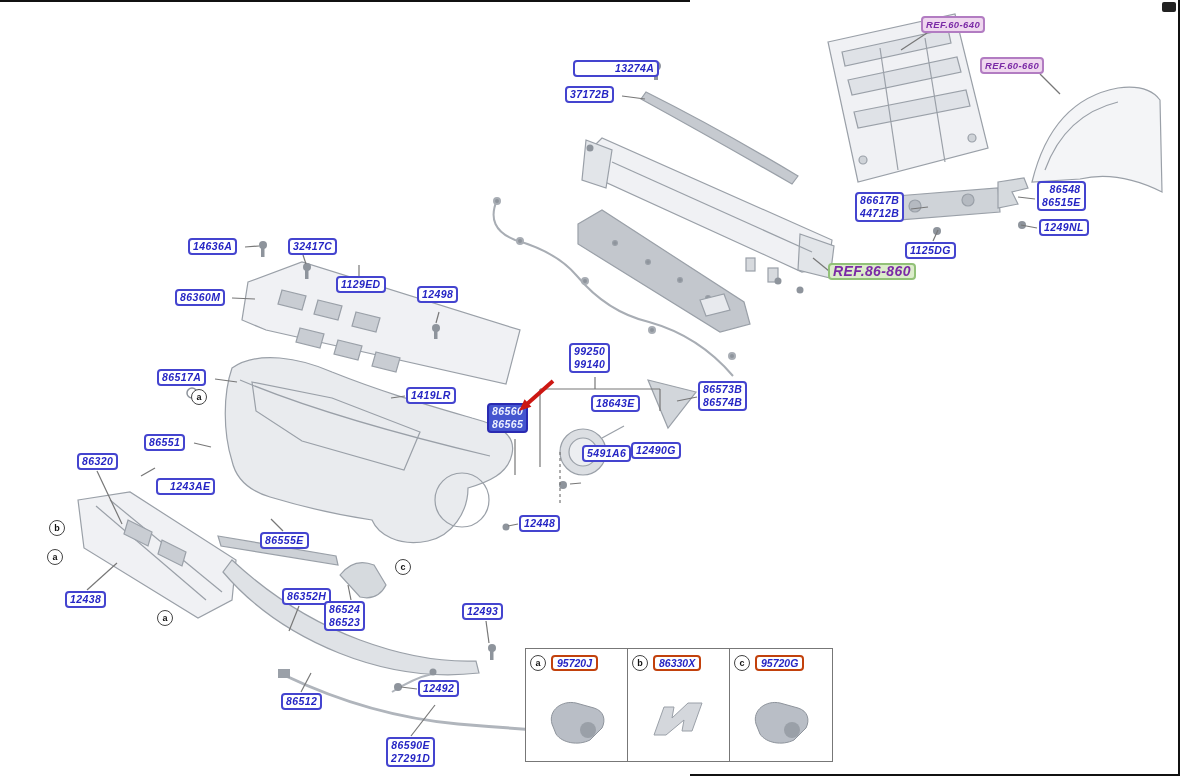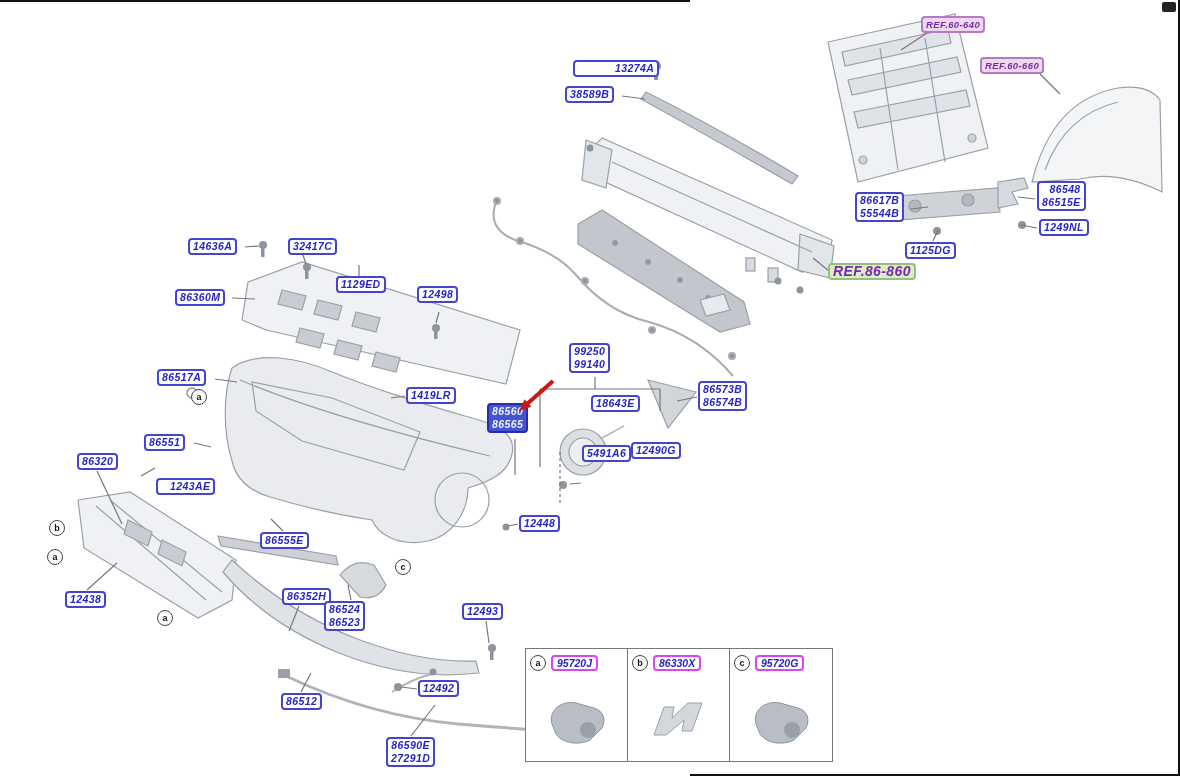--- a/index.html
+++ b/index.html
@@ -23,21 +23,21 @@
   .marker{position:absolute;z-index:4;width:14px;height:14px;border:1.5px solid #444;
           border-radius:50%;background:#fff;color:#111;font-size:9px;font-weight:bold;
           display:flex;align-items:center;justify-content:center;}
   
   #legend{position:absolute;left:525px;top:648px;width:306px;height:112px;z-index:5;
           display:grid;grid-template-columns:1fr 1fr 1fr;border:1.5px solid #777;background:#fff;}
   .lcell{border-right:1.5px solid #777;display:flex;flex-direction:column;}
   .lcell:last-child{border-right:none;}
   .lhead{height:24px;display:flex;align-items:center;gap:5px;padding:2px 4px;}
   .lhead .marker{position:static;flex:none;}
-  .lcode{border:2px solid #d946ef;border-radius:4px;padding:0 4px;background:#fff;
+  .lcode{border:2px solid #c2410c;border-radius:4px;padding:0 4px;background:#fff;
          color:#2525c4;font-weight:bold;font-style:italic;font-size:10.5px;cursor:pointer;}
   .lbody{flex:1;display:flex;align-items:center;justify-content:center;}
 </style>
 </head>
 <body>
 
 <div id="stage">
 
   <div class="edge" style="left:0;top:0;width:690px;height:2px;"></div>
   <div class="edge" style="right:0;top:0;width:2px;height:776px;"></div>
@@ -253,31 +253,31 @@
             <path d="M10,38 C6,24 20,14 34,17 L52,22 C62,25 64,34 60,42 L48,54 C36,60 20,57 14,48 Z" fill="#b9bec6" stroke="#8e949c"></path>
             <circle cx="46" cy="44" r="8" fill="#9aa0a8"></circle>
           </svg>
         </div>
     </div>
   </div>
 <div class="plabel" style="left: 573px; top: 60px; padding-left: 40px;">
       <div>13274A</div>
     </div>
     <div class="plabel" style="left: 565px; top: 86px;">
-      <div>38589B</div>
+      <div>37172B</div>
     </div>
     <div class="plabel ref" style="left: 921px; top: 16px;">
       <div>REF.60-640</div>
     </div>
     <div class="plabel ref" style="left: 980px; top: 57px;">
       <div>REF.60-660</div>
     </div>
     <div class="plabel" style="left: 855px; top: 192px;">
       <div>86617B</div>
-      <div>55544B</div>
+      <div>44712B</div>
     </div>
     <div class="plabel" style="left: 905px; top: 242px;">
       <div>1125DG</div>
     </div>
     <div class="plabel" style="left: 1037px; top: 181px; text-align: right;">
       <div>86548</div>
       <div>86515E</div>
     </div>
     <div class="plabel" style="left: 1039px; top: 219px;">
       <div>1249NL</div>

